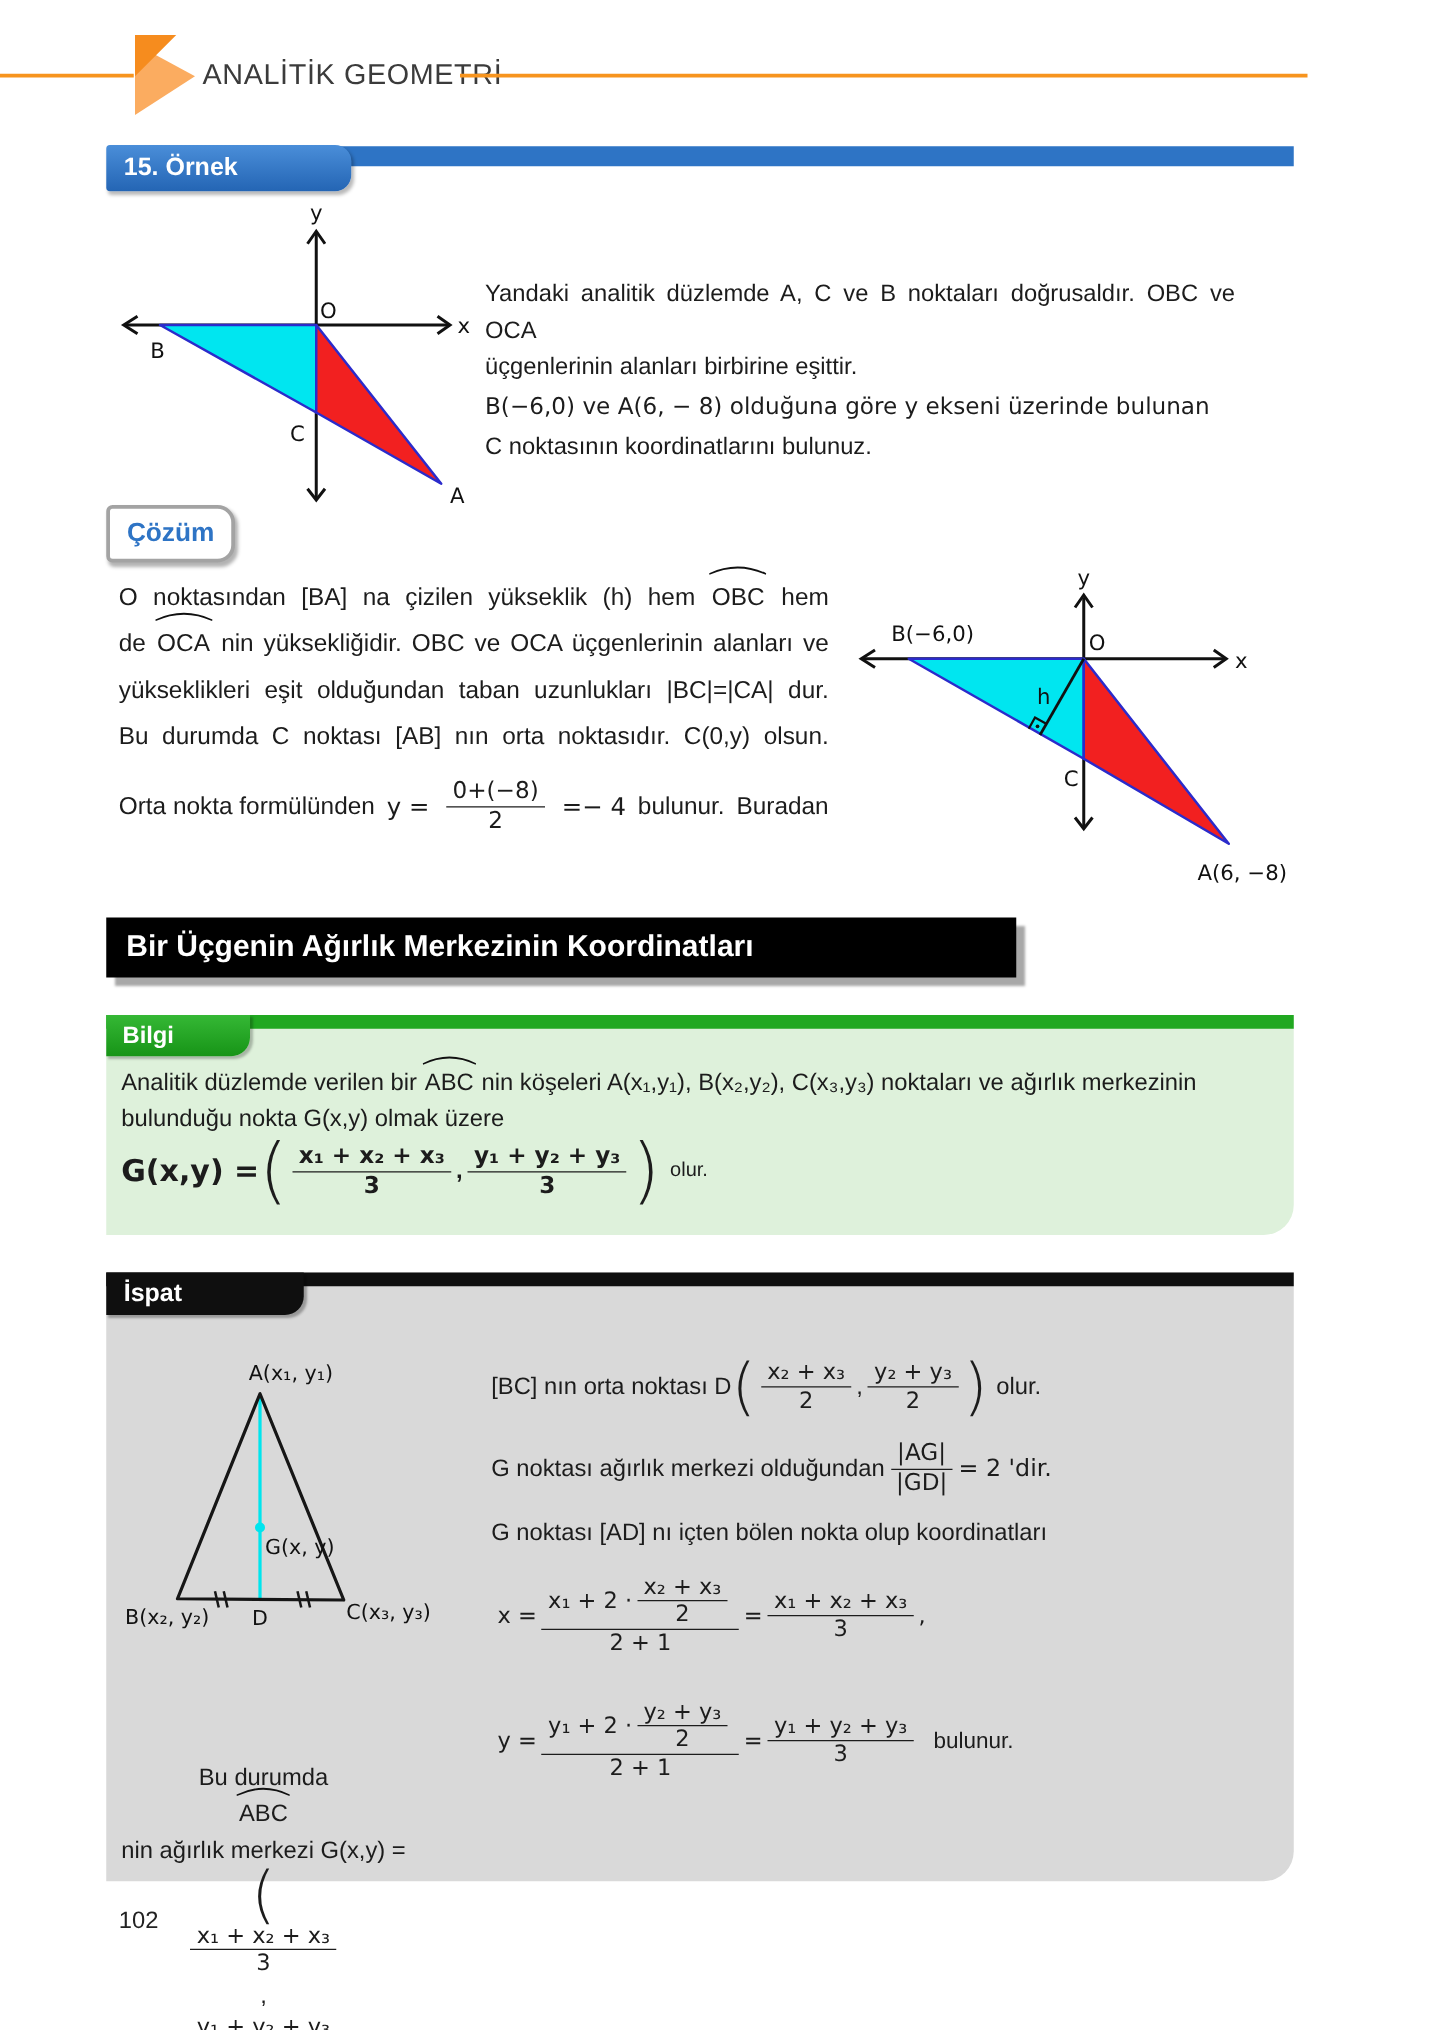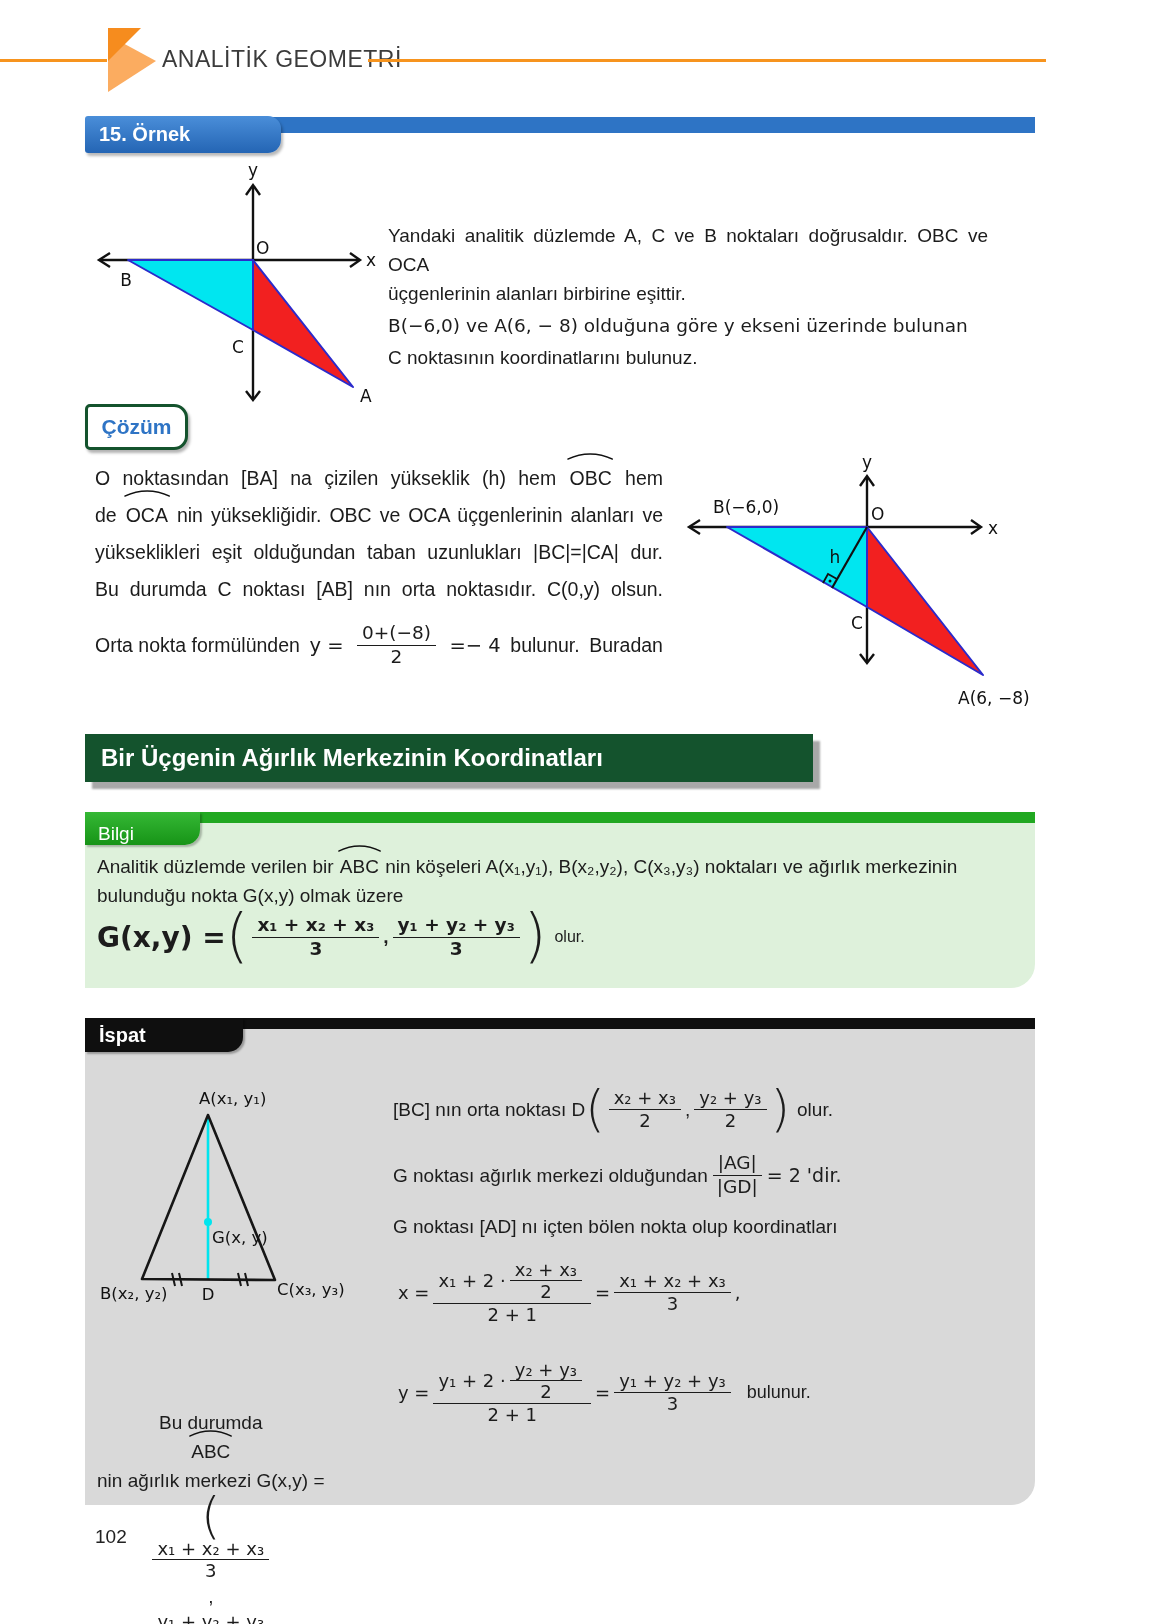--- a/index.html
+++ b/index.html
@@ -13,21 +13,21 @@
 
   
   .example-bar{position:absolute;left:96px;top:117px;width:939px;height:16px;background:#2E74C5;}
   .badge-example{position:absolute;left:85px;top:116px;width:182px;height:37px;
     background:linear-gradient(#4a8ed9,#2465b4);border-radius:3px 13px 13px 3px;
     box-shadow:2px 3px 3px rgba(0,0,0,.28);display:flex;align-items:center;padding-left:14px;
     color:#fff;font-weight:bold;font-size:20px;}
 
   
   .badge-cozum{position:absolute;left:85px;top:404px;width:97px;height:40px;background:#fff;
-    border:3px solid #14532d;border-radius:5px 14px 14px 5px;box-shadow:2px 3px 3px rgba(0,0,0,.3);
+    border:3px solid #a3a3a3;border-radius:5px 14px 14px 5px;box-shadow:2px 3px 3px rgba(0,0,0,.3);
     display:flex;align-items:center;justify-content:center;color:#2E74C5;font-weight:bold;font-size:21px;}
 
   
   .prose{font-size:19px;line-height:29px;}
   .just{text-align:justify;text-align-last:justify;}
   .sol{font-size:19.5px;line-height:37px;}
   .mathfont{font-family:"DejaVu Sans",sans-serif;}
 
   
   .frac{display:inline-flex;flex-direction:column;align-items:center;vertical-align:middle;
@@ -35,30 +35,30 @@
   .frac .num{padding:0 5px;border-bottom:1.5px solid #1c1c1c;display:flex;align-items:center;justify-content:center;}
   .frac .den{padding:0 5px;}
   .mrow{display:flex;align-items:center;}
   .bp{font-family:"DejaVu Sans",sans-serif;font-weight:200;line-height:.85;color:#1c1c1c;}
 
   
   .hat{position:relative;display:inline-block;padding:0 1px;}
   .hat svg{position:absolute;left:-2px;top:-8px;width:calc(100% + 4px);height:8px;}
 
   
-  .banner{position:absolute;left:85px;top:734px;width:712px;height:48px;background:#14532d;
+  .banner{position:absolute;left:85px;top:734px;width:712px;height:48px;background:#000000;
     box-shadow:7px 7px 2px #a8a8a8;display:flex;align-items:center;padding-left:16px;
     color:#fff;font-weight:bold;font-size:24px;}
 
   
   .bilgi-box{position:absolute;left:85px;top:812px;width:950px;height:176px;background:#DEF1DB;border-radius:0 0 24px 0;}
   .bilgi-bar{position:absolute;left:85px;top:812px;width:950px;height:11px;background:#21A821;}
   .badge-bilgi{position:absolute;left:85px;top:812px;width:102px;height:33px;
-    background:linear-gradient(#35b835,#179417);border-radius:0 0 15px 0;display:flex;align-items:flex-end;
-    padding-left:13px;color:#fff;font-weight:normal;font-size:19px;box-shadow:2px 2px 2px rgba(0,0,0,.25);}
+    background:linear-gradient(#35b835,#179417);border-radius:0 0 15px 0;display:flex;align-items:center;
+    padding-left:13px;color:#fff;font-weight:bold;font-size:19px;box-shadow:2px 2px 2px rgba(0,0,0,.25);}
 
   
   .ispat-box{position:absolute;left:85px;top:1018px;width:950px;height:487px;background:#D9D9D9;border-radius:0 0 24px 0;}
   .ispat-bar{position:absolute;left:85px;top:1018px;width:950px;height:11px;background:#0f0f0f;}
   .badge-ispat{position:absolute;left:85px;top:1018px;width:144px;height:34px;background:#0f0f0f;
     border-radius:0 0 15px 0;display:flex;align-items:center;padding-left:14px;
     color:#fff;font-weight:bold;font-size:20px;box-shadow:2px 2px 2px rgba(0,0,0,.3);}
 
   .flabel{font-family:"DejaVu Sans",sans-serif;font-size:17px;fill:#111;}
   .flabel3{font-family:"DejaVu Sans",sans-serif;font-size:16.5px;fill:#111;}
@@ -171,21 +171,21 @@
     <span>Bilgi</span>
   </div>
   <div class="abs prose" style="left:97px;top:852px;width:928px;">
     <span>Analitik düzlemde verilen bir</span>
     <span class="hat"><svg viewBox="0 0 100 10" preserveAspectRatio="none">
           <path d="M3,9 Q50,-4 97,9" fill="none" stroke="#111" stroke-width="1.8"></path>
         </svg><span>ABC</span></span>
     <span>nin köşeleri A(x₁,y₁), B(x₂,y₂), C(x₃,y₃) noktaları ve ağırlık merkezinin bulunduğu nokta G(x,y) olmak üzere</span>
   </div>
   <div class="abs mrow" style="left:97px;top:902px;height:70px;">
-    <span class="mathfont" style="font-weight:bold;font-size:28px;">G(x,y) =</span>
+    <span class="mathfont" style="font-weight:bold;font-size:24px;">G(x,y) =</span>
     <span class="bp" style="font-size:58px;">(</span>
     <span class="frac" style="font-weight:bold;font-size:18.5px;">
       <span class="num">x₁ + x₂ + x₃</span>
         <span class="den">3</span>
     </span>
     <span style="font-weight:bold;font-size:19px;align-self:center;">,</span>
     <span class="frac" style="font-weight:bold;font-size:18.5px;">
       <span class="num">y₁ + y₂ + y₃</span>
         <span class="den">3</span>
     </span>

